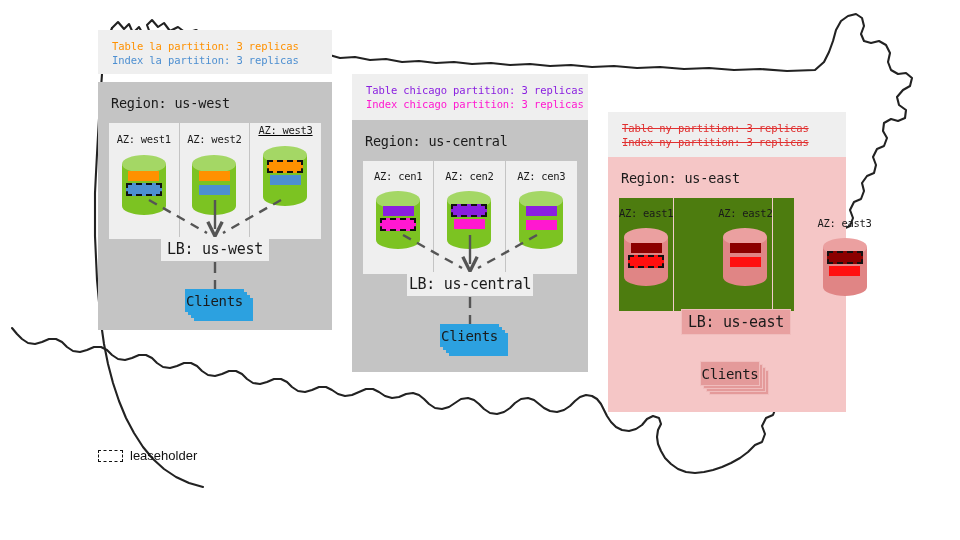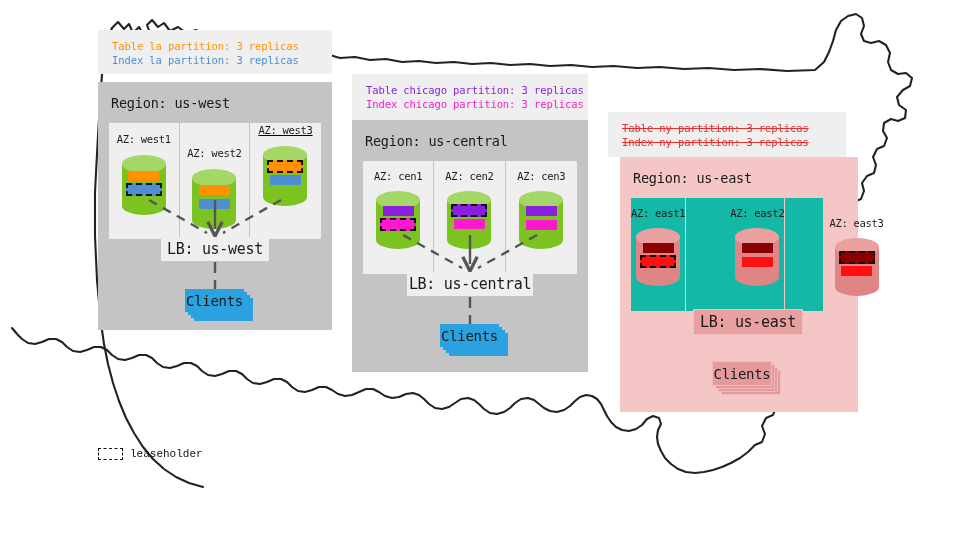--- a/index.html
+++ b/index.html
@@ -110,22 +110,22 @@
     align-items: center;
     gap: 7px;
   }
   #key .swatch {
     width: 25px;
     height: 12px;
     border: 1.6px dashed #111111;
     box-sizing: border-box;
   }
   #key .kl {
-    font-family: Liberation Mono, monospace;
-    font-size: 11px;
+    font-family: Liberation Sans, sans-serif;
+    font-size: 13px;
     color: #111111;
   }
   .strike { text-decoration: line-through; }
 </style>
 </head>
 <body>
 
 <div id="stage">
 
   <svg id="usmap" viewBox="0 0 960 540" xmlns="http://www.w3.org/2000/svg">
@@ -196,21 +196,21 @@
               <path d="M1,10 L1,52 A22,9 0 0 0 45,52 L45,10 Z" fill="#7cc322"></path>
               <ellipse cx="23" cy="10" rx="22" ry="9" fill="#a4d765"></ellipse>
             </svg>
             <div class="bands" style="top:17px;">
               <div class="band" style="width:31px; height:10px; background:#ff9100;"></div>
               <div class="band lease" style="width:36px; height:13px; background:#4d8fd1; margin-top:2px;"></div>
             </div>
           </div>
         </div>
 
-        <div class="az-cell" style="width:70.6px; border-right:1.5px solid #c4c4c4; padding-top:24px;align-items:center;">
+        <div class="az-cell" style="width:70.6px; border-right:1.5px solid #c4c4c4; padding-top:10px;align-items:center;">
           <div class="az-label">AZ: west2</div>
           <div class="cyl" style="margin-top:9px;">
             <svg class="cyl-svg" width="46" height="62" viewBox="0 0 46 62" xmlns="http://www.w3.org/2000/svg">
               <path d="M1,10 L1,52 A22,9 0 0 0 45,52 L45,10 Z" fill="#7cc322"></path>
               <ellipse cx="23" cy="10" rx="22" ry="9" fill="#a4d765"></ellipse>
             </svg>
             <div class="bands" style="top:17px;">
               <div class="band" style="width:31px; height:10px; background:#ff9100;"></div>
               <div class="band" style="width:31px; height:10px; background:#4d8fd1; margin-top:4px;"></div>
             </div>
@@ -337,24 +337,24 @@
       </div>
     </div>
   </div>
 
   <div class="panel" style="left:608px; top:112px; width:238px; height:300px;border-radius:26px;">
     <div class="legend-box" style="position:absolute; left:0; top:0; width:238px; height:45px; background:#efefef;">
       <div class="legend-line strike" style="color:#e03030;">Table ny partition: 3 replicas</div>
       <div class="legend-line strike" style="color:#e03030;">Index ny partition: 3 replicas</div>
     </div>
 
-    <div class="region-body" style="position:absolute; left:0; top:45px; width:238px; height:255px; background:#f5c6c6;margin-left:12px;">
+    <div class="region-body" style="position:absolute; left:0; top:45px; width:238px; height:255px; background:#f5c6c6;">
       <div class="region-title" style="position:absolute; left:13px; top:13px;">Region: us-east</div>
 
-      <div class="az-strip" style="position:absolute; left:11px; top:41px; width:192px; height:113px; background:#14b8a6;gap:44px;">
+      <div class="az-strip" style="position:absolute; left:11px; top:41px; width:175px; height:113px; background:#4d7c0f;gap:44px;">
 
         <div class="az-cell" style="width:72px; border-right:1.5px solid #f2cccc; padding-top:9px;">
           <div class="az-label">AZ: east1</div>
           <div class="cyl" style="margin-top:8px;">
             <svg class="cyl-svg" width="46" height="60" viewBox="0 0 46 60" xmlns="http://www.w3.org/2000/svg">
               <path d="M1,10 L1,50 A22,9 0 0 0 45,50 L45,10 Z" fill="#e08585"></path>
               <ellipse cx="23" cy="10" rx="22" ry="9" fill="#eba0a0"></ellipse>
             </svg>
             <div class="bands" style="top:16px;">
               <div class="band" style="width:31px; height:10px; background:#8b0000;"></div>

